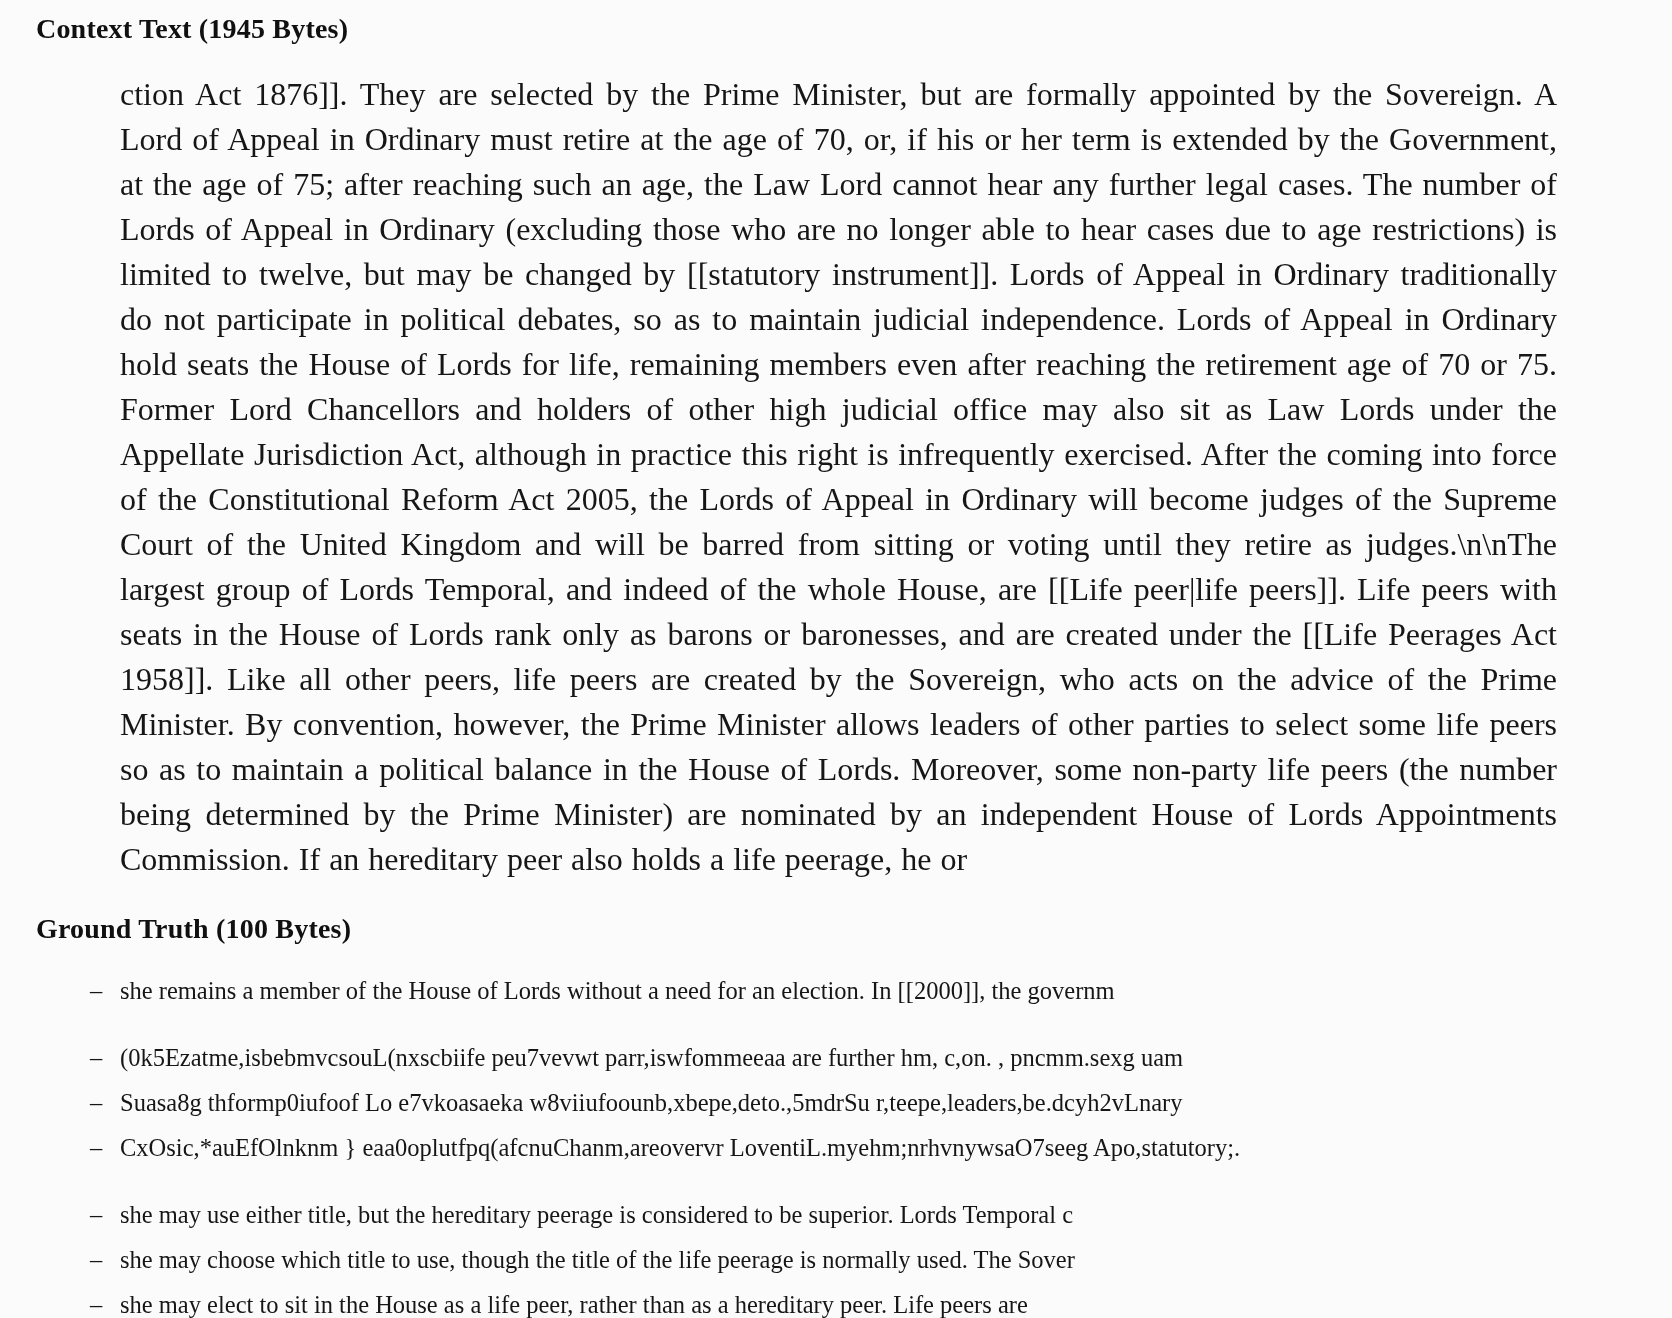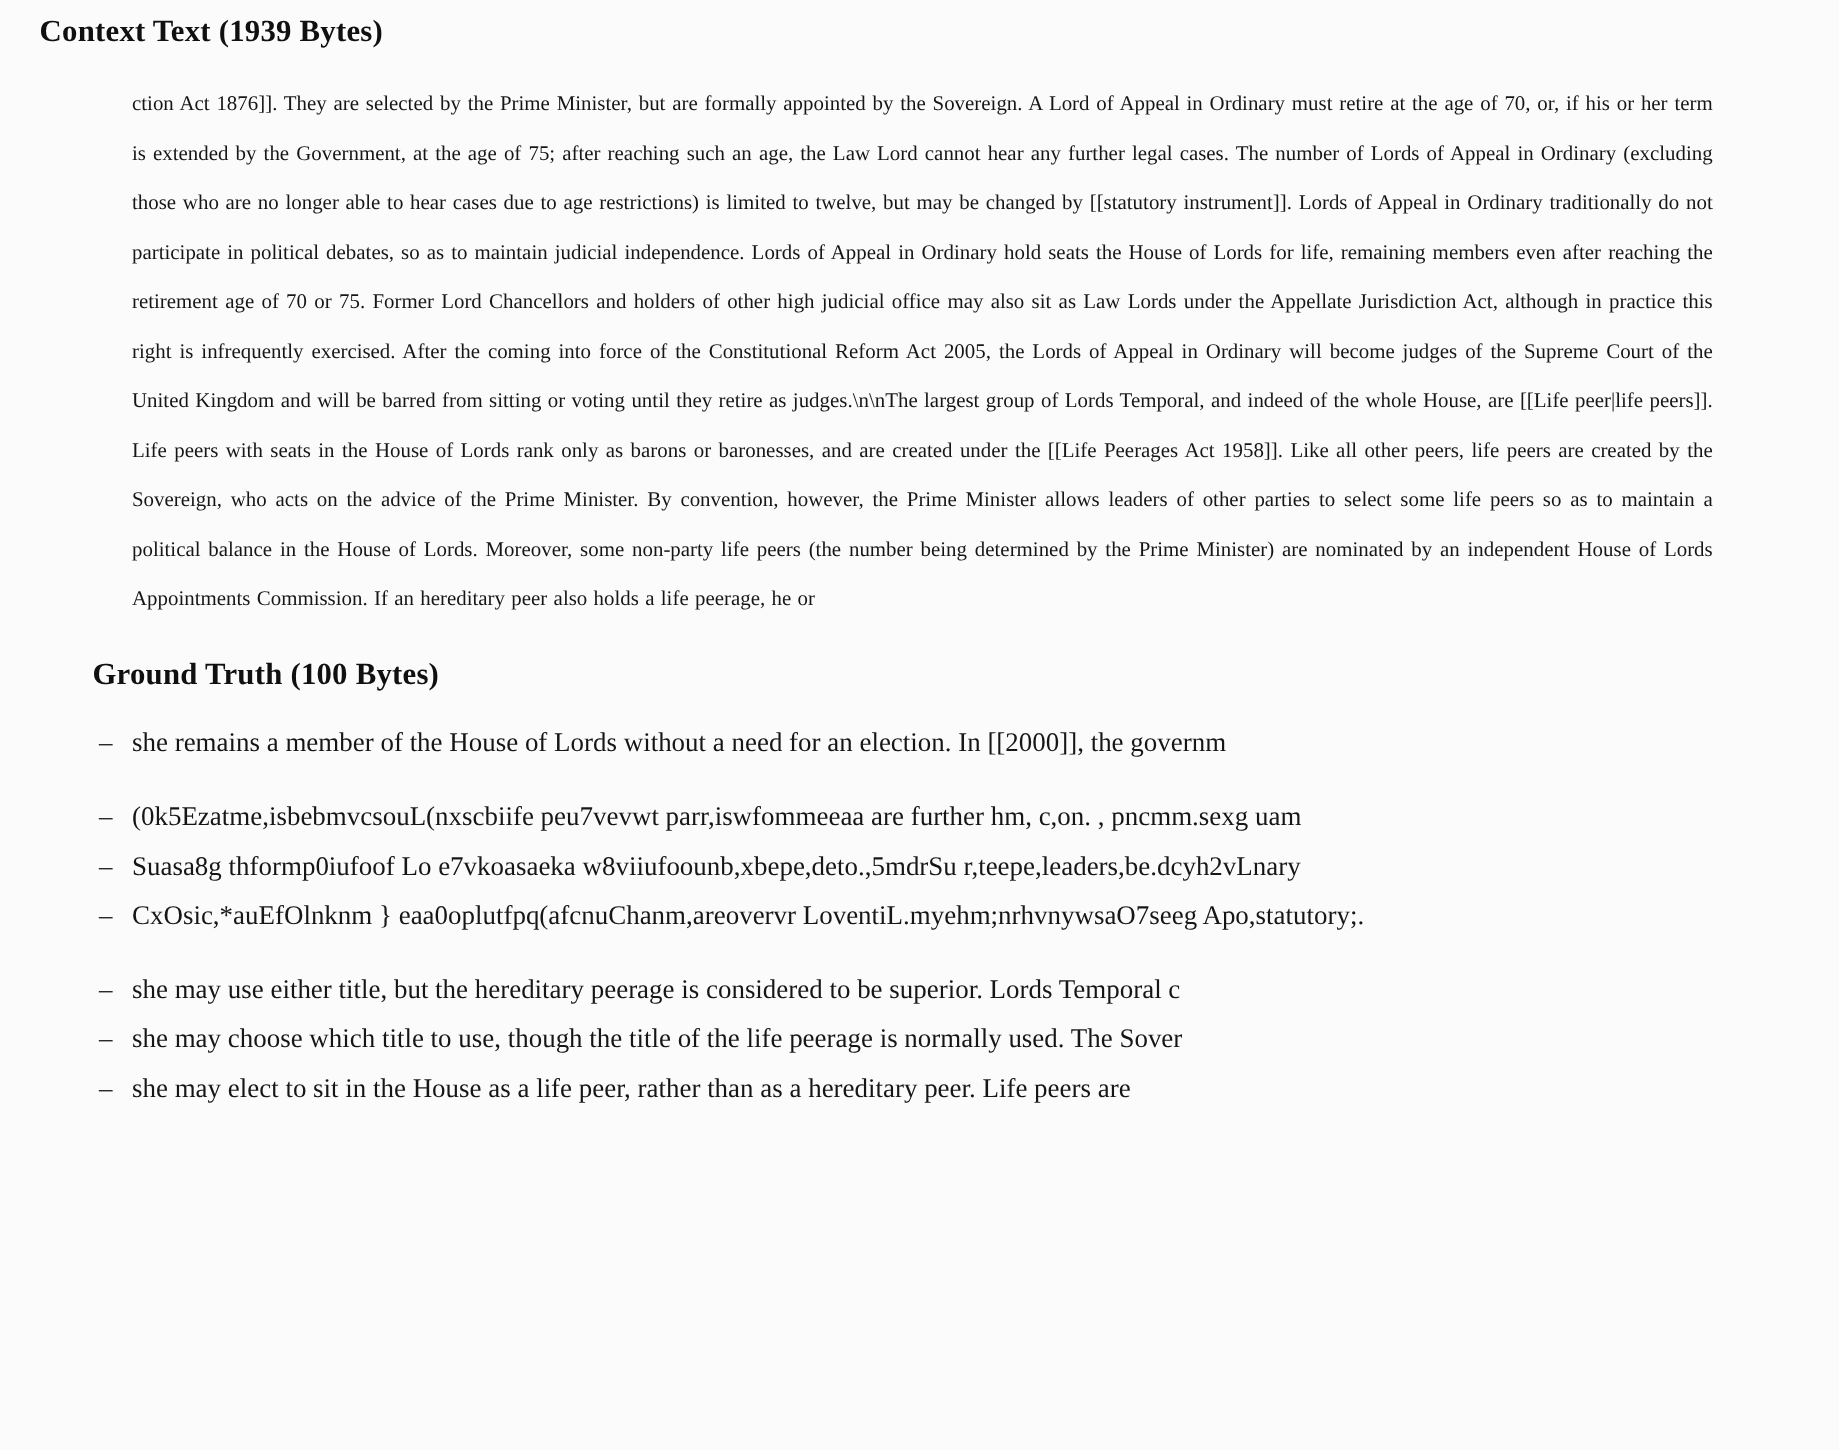--- a/index.html
+++ b/index.html
@@ -12,24 +12,24 @@
   }
   .doc { padding: 12px 36px 0 36px; }
   .heading {
     font-size: 28px;
     line-height: 34px;
     font-weight: 700;
     color: #101010;
     letter-spacing: 0.2px;
   }
   .sec { margin: 0; }
-  .sec + .sec .heading { margin-top: 30px; margin-left: 48px; }
+  .sec + .sec .heading { margin-top: 30px; }
   .para {
     margin: 26px 79px 0 84px;
-    font-size: 19px;
+    font-size: 32px;
     line-height: 45px;
     text-align: justify;
     color: #161616;
     word-spacing: 1px;
   }
   .bullets {
     list-style: none;
     margin: 22px 0 0 54px;
   }
   .bullet {
@@ -44,21 +44,21 @@
     color: #161616;
   }
   .btext { flex: 1 1 auto; white-space: nowrap; overflow: visible; }
 </style>
 </head>
 <body>
 
 <div class="doc">
 
   <section class="sec">
-    <h2 class="heading">Context Text (1939 Bytes)</h2>
+    <h2 class="heading">Context Text (1945 Bytes)</h2>
     <p class="para">ction Act 1876]]. They are selected by the Prime Minister, but are formally appointed by the Sovereign. A Lord of Appeal in Ordinary must retire at the age of 70, or, if his or her term is extended by the Government, at the age of 75; after reaching such an age, the Law Lord cannot hear any further legal cases. The number of Lords of Appeal in Ordinary (excluding those who are no longer able to hear cases due to age restrictions) is limited to twelve, but may be changed by [[statutory instrument]]. Lords of Appeal in Ordinary traditionally do not participate in political debates, so as to maintain judicial independence. Lords of Appeal in Ordinary hold seats the House of Lords for life, remaining members even after reaching the retirement age of 70 or 75. Former Lord Chancellors and holders of other high judicial office may also sit as Law Lords under the Appellate Jurisdiction Act, although in practice this right is infrequently exercised. After the coming into force of the Constitutional Reform Act 2005, the Lords of Appeal in Ordinary will become judges of the Supreme Court of the United Kingdom and will be barred from sitting or voting until they retire as judges.\n\nThe largest group of Lords Temporal, and indeed of the whole House, are [[Life peer|life peers]]. Life peers with seats in the House of Lords rank only as barons or baronesses, and are created under the [[Life Peerages Act 1958]]. Like all other peers, life peers are created by the Sovereign, who acts on the advice of the Prime Minister. By convention, however, the Prime Minister allows leaders of other parties to select some life peers so as to maintain a political balance in the House of Lords. Moreover, some non-party life peers (the number being determined by the Prime Minister) are nominated by an independent House of Lords Appointments Commission. If an hereditary peer also holds a life peerage, he or</p>
   </section>
 
   <section class="sec">
     <h2 class="heading">Ground Truth (100 Bytes)</h2>
     <ul class="bullets">
       <li class="bullet">
         <span class="dash">–</span>
         <span class="btext">she remains a member of the House of Lords without a need for an election. In [[2000]], the governm</span>
       </li>

